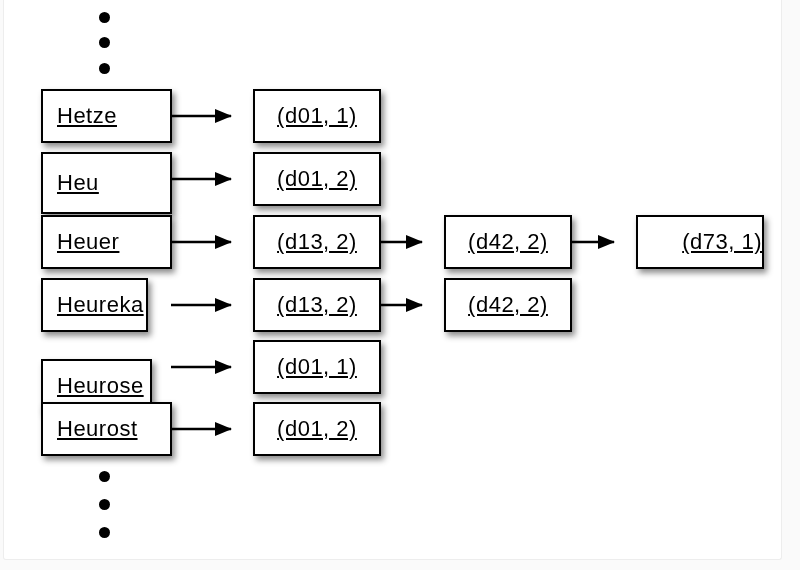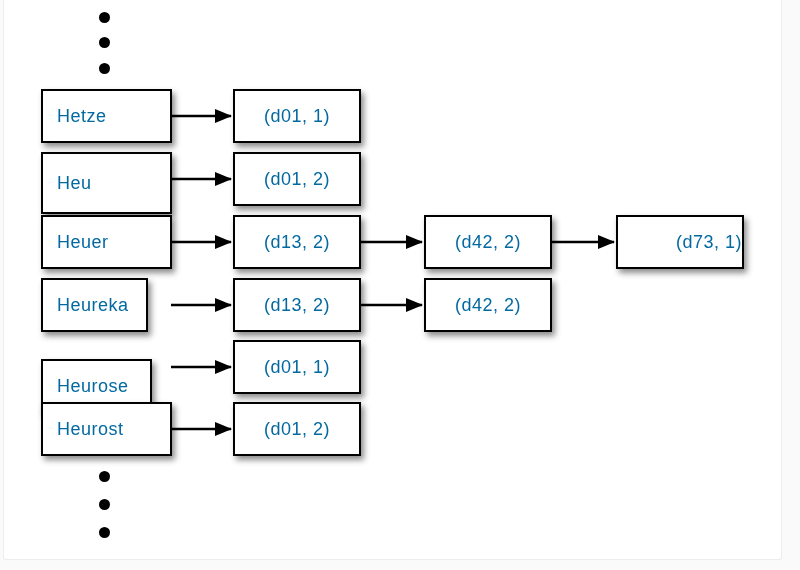--- a/index.html
+++ b/index.html
@@ -41,31 +41,33 @@
   }
 
   .box {
     position: absolute;
     box-sizing: border-box;
     background: #ffffff;
     border: 2.5px solid #000000;
     box-shadow: 3px 4px 6px rgba(0, 0, 0, 0.45);
     display: flex;
     align-items: center;
-    font-size: 18px;
-    color: #0369a1;
+    font-size: 22px;
+    color: #000000;
     letter-spacing: 0.5px;
     white-space: nowrap;
+    text-decoration: underline;
   }
   .box.term {
     justify-content: flex-start;
     padding-left: 14px;
   }
   .box.posting {
     justify-content: center;
+    margin-left: 20px;
   }
 
   .dot {
     position: absolute;
     width: 11px;
     height: 11px;
     border-radius: 50%;
     background: #000000;
   }
 </style>

